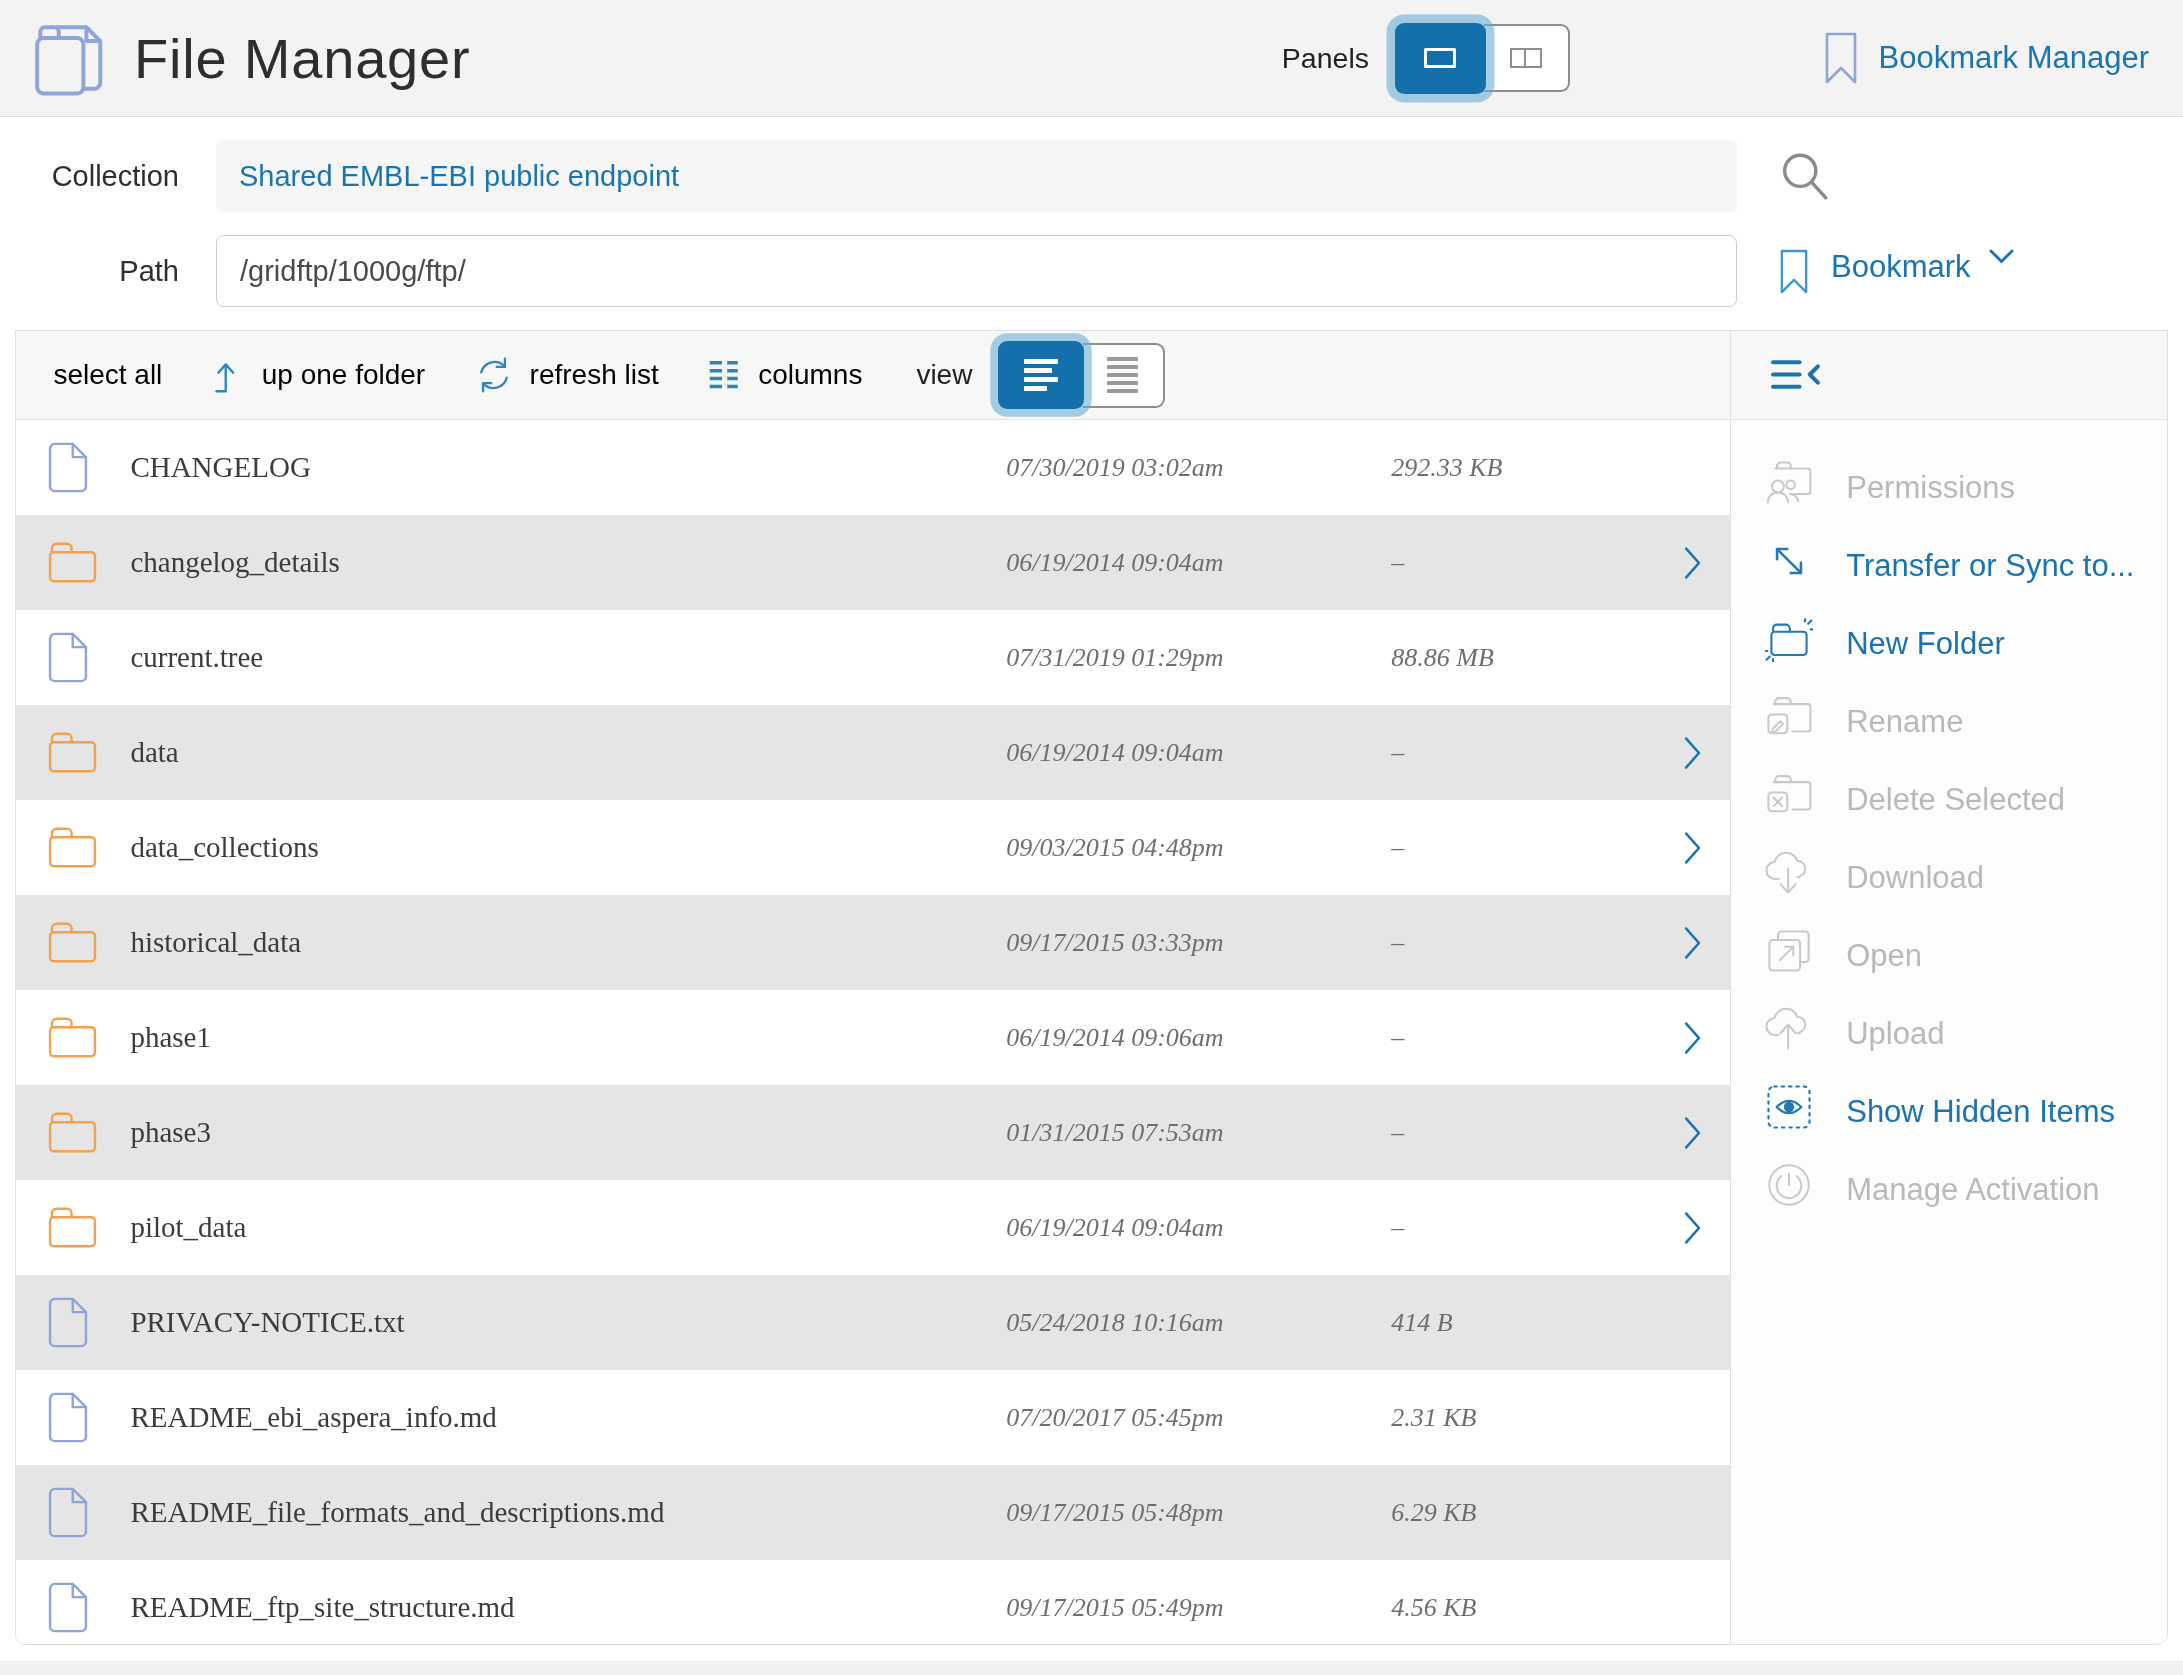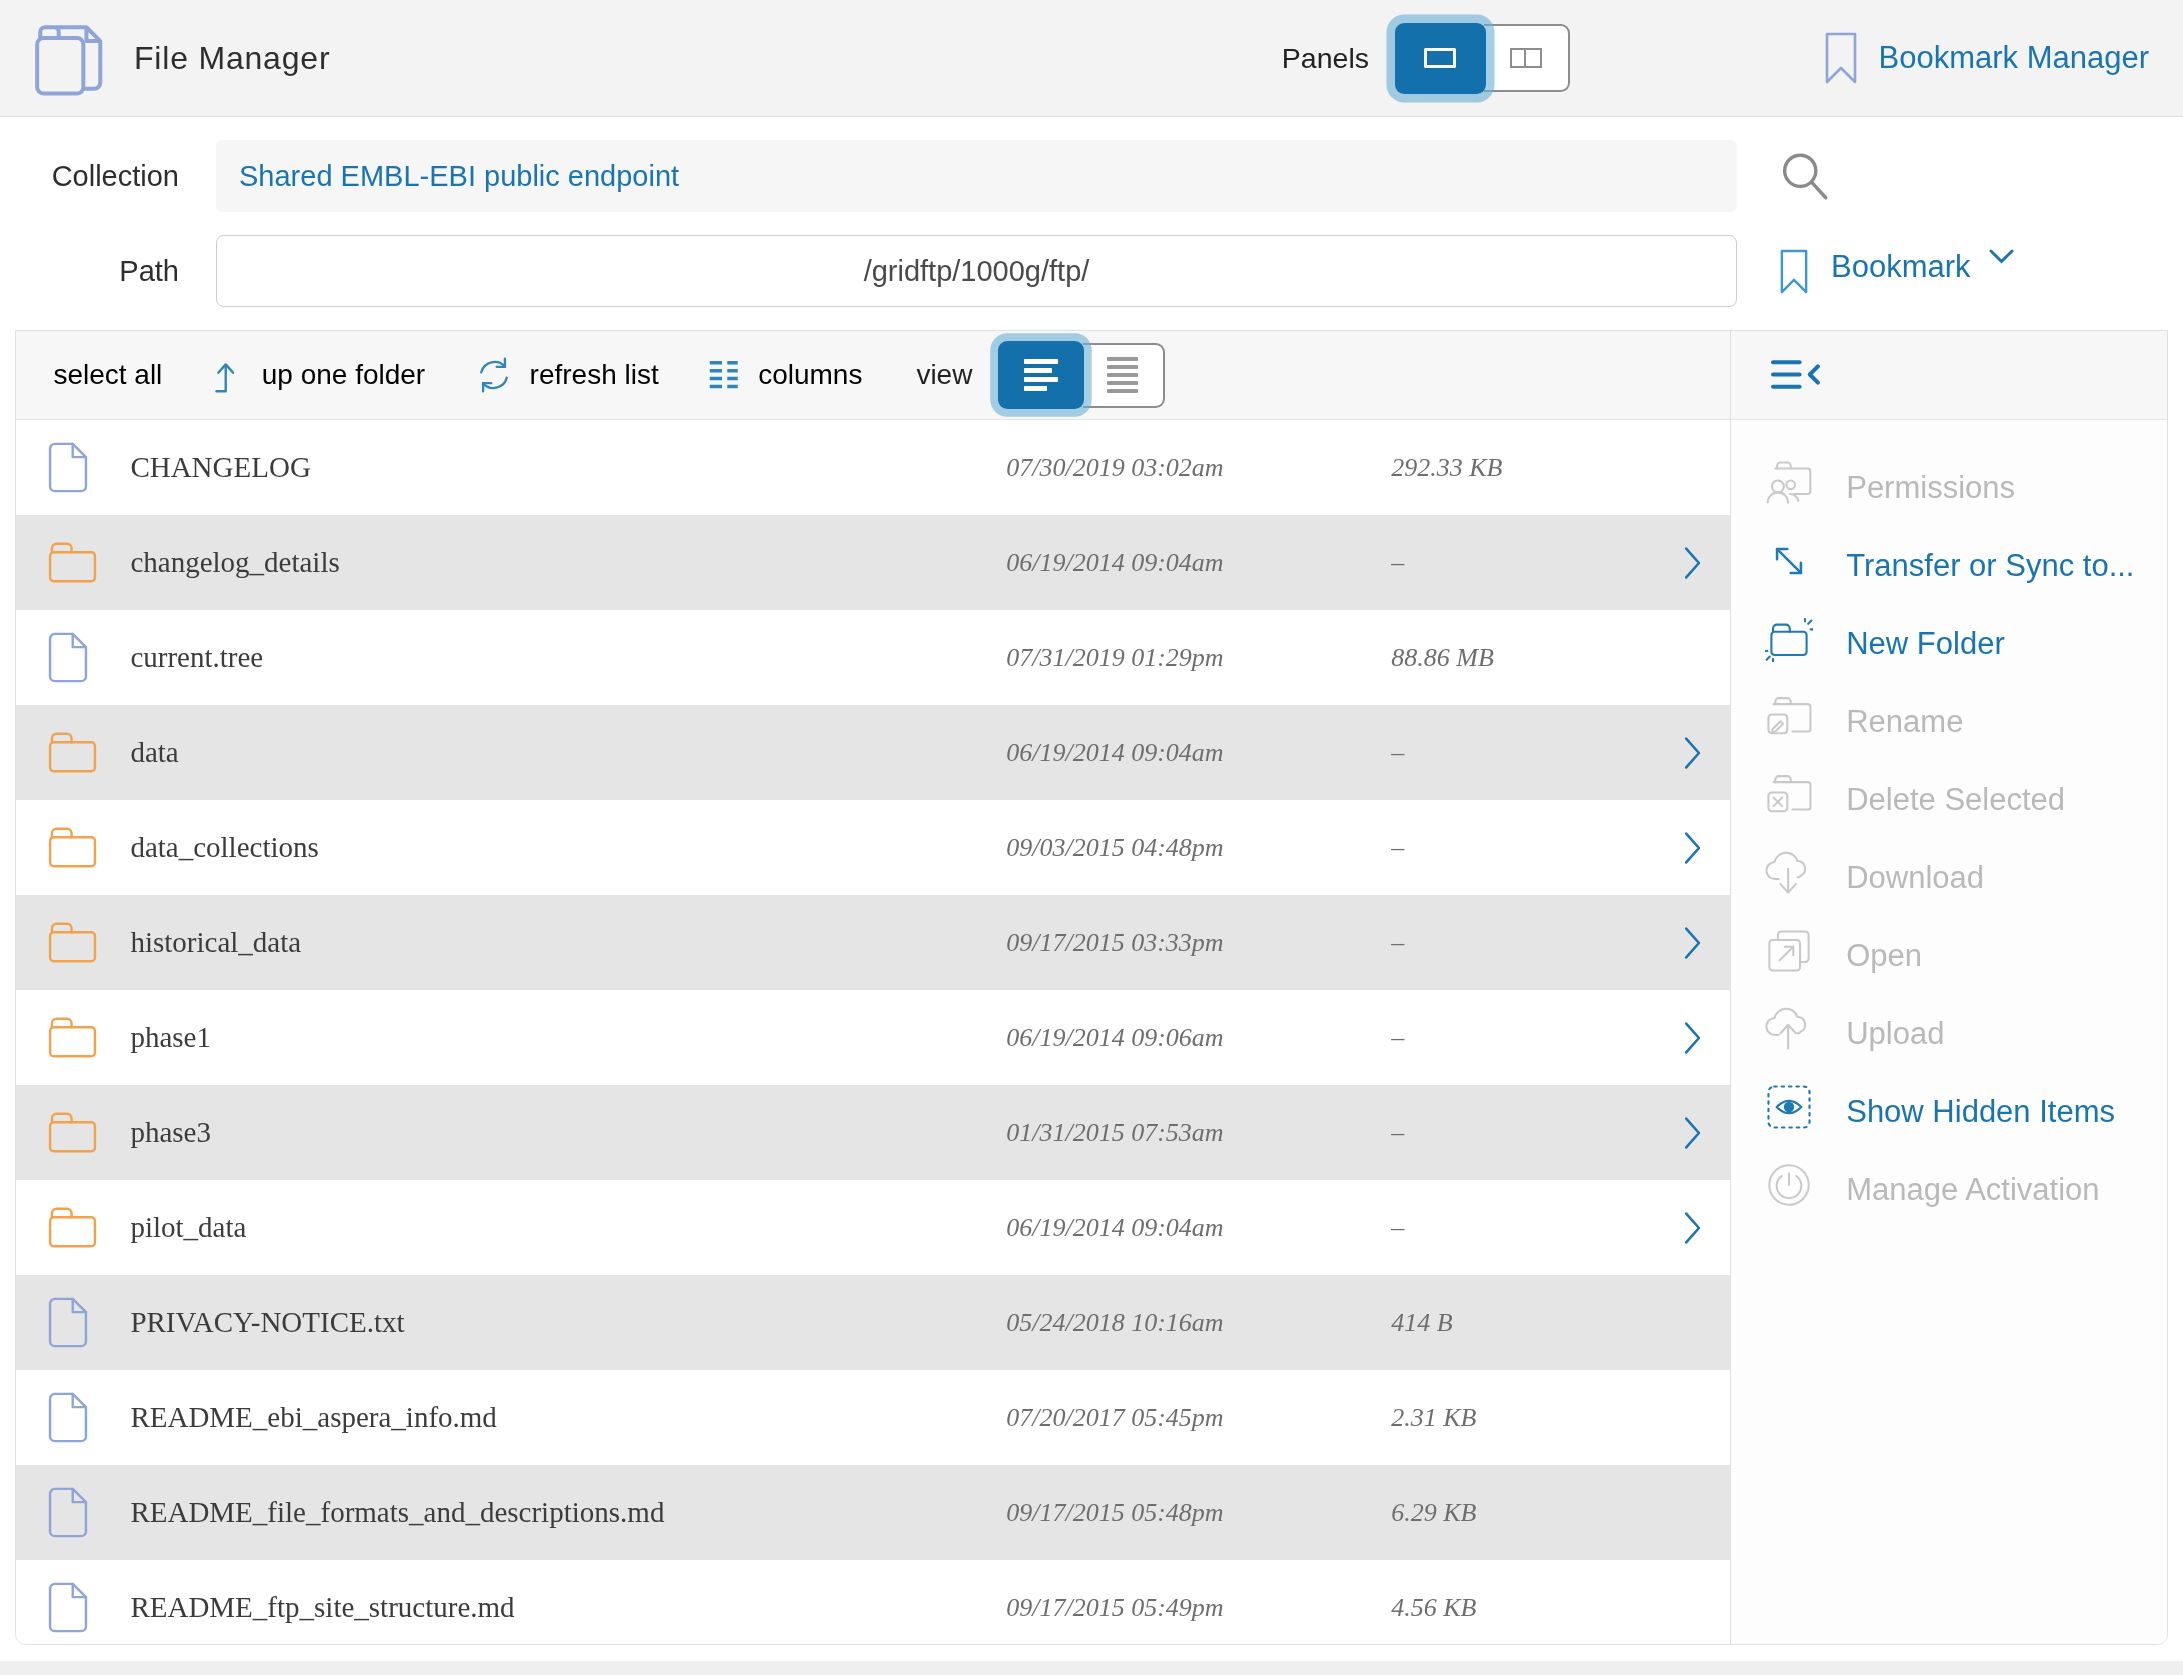--- a/index.html
+++ b/index.html
@@ -12,21 +12,21 @@
   }
   .page { width:2183px; height:1676px; position:relative; background:#efefef; }
   .page-inner { position:absolute; inset:0 0 15.4px 0; background:#ffffff; }
 
   
   .header {
     height:117px; background:#f3f3f3; border-bottom:1.5px solid #dcdcdc;
     display:flex; align-items:center; padding:0 34px;
   }
   .app-icon svg { width:71px; height:80px; display:block; }
-  .page-title { font-size:32px; font-weight:400; color:#2e2e2e; margin:0 0 0 29px; letter-spacing:0.8px; }
+  .page-title { font-size:56px; font-weight:400; color:#2e2e2e; margin:0 0 0 29px; letter-spacing:0.8px; }
   .panels-group { margin-left:auto; display:flex; align-items:center; }
   .panels-label { font-size:28.5px; color:#222; margin-right:26px; }
   .seg { display:flex; align-items:center; position:relative; }
   .seg-btn { display:flex; align-items:center; justify-content:center; cursor:pointer; }
   .seg-on {
     width:91px; height:71px; background:#1470aa; border-radius:9.2px;
     box-shadow:0 0 0 8.5px rgba(105,175,215,0.6); position:relative; z-index:2;
   }
   .seg-off {
     width:86px; height:68px; background:#fff; border:2.3px solid #8d8d8d;
@@ -43,21 +43,21 @@
   
   .location { background:#fff; padding:23px 0 20px 34px; }
   .loc-row { display:flex; align-items:center; }
   .loc-row + .loc-row { margin-top:23px; }
   .loc-label { width:145px; text-align:right; font-size:29px; color:#2e2e2e; flex:0 0 145px; }
   .loc-field { margin-left:37px; width:1521px; height:72px; display:flex; align-items:center; padding:0 23px; font-size:29px; }
   .collection-field { background:#f6f6f6; border-radius:6.2px; color:#1a74b0; cursor:pointer; }
   .path-field { background:#fff; border:1.5px solid #cccccc; border-radius:7.7px; padding:0; }
   .path-field input {
     width:100%; height:100%; border:none; outline:none; background:transparent;
-    font-family:"Liberation Sans", sans-serif; font-size:29px; color:#4a4a4a; padding:0 23px;text-align:center;
+    font-family:"Liberation Sans", sans-serif; font-size:29px; color:#4a4a4a; padding:0 23px;
   }
   .loc-right { margin-left:43px; display:flex; align-items:center; }
   .search-btn svg { width:49px; height:51px; }
   .bookmark-dd { cursor:pointer; display:flex; align-items:flex-start; }
   .bookmark-dd svg.bm { width:28px; height:45px; margin-right:23px; }
   .bookmark-dd .bd-label { font-size:31px; color:#1a74b0; margin-right:18.5px; }
   .bookmark-dd svg.chev { width:25px; height:15.4px; }
 
   
   .content {

